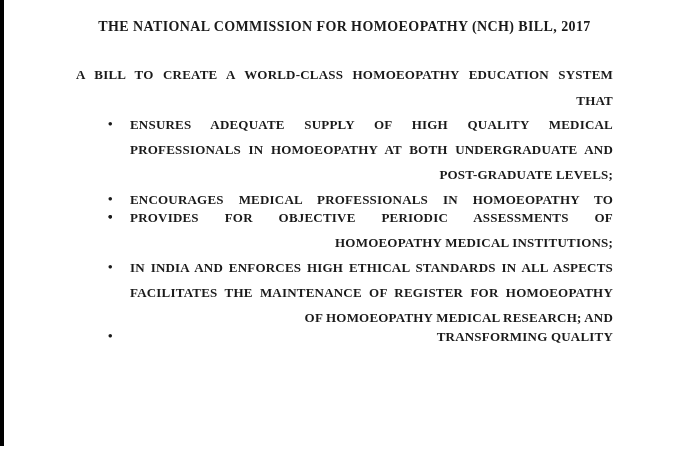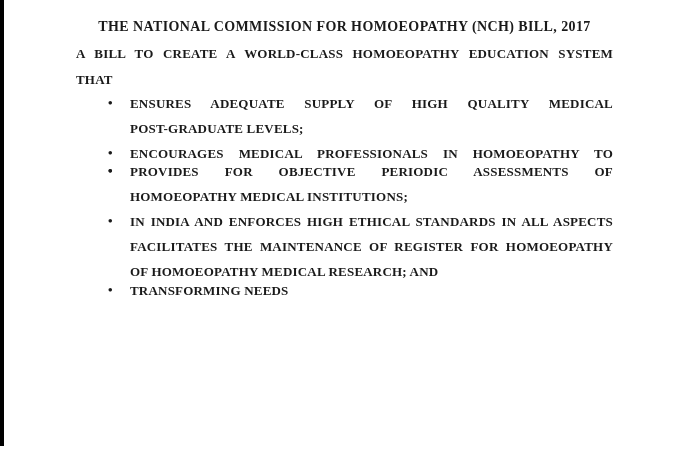--- a/index.html
+++ b/index.html
@@ -26,41 +26,41 @@
   }
   .title {
     margin: 0;
     font-size: 14px;
     line-height: 17px;
     text-align: center;
     letter-spacing: 0.4px;
     font-weight: 700;
   }
   .intro {
-    margin-top: 6px;
+    margin-top: 27px;
     font-size: 13px;
     line-height: 26px;
     letter-spacing: 0.2px;
   }
   .bullets {
     list-style: none;
     margin: -2px 0 0 0;
     padding: 0;
     font-size: 13px;
     line-height: 25px;
     letter-spacing: 0.2px;
   }
   .bullet-item { position: relative; padding-left: 54px; }
   .dot {
     position: absolute;
     left: 32px; top: -1px;
     font-size: 13px;
   }
   .jline { text-align: justify; text-align-last: justify; }
-  .leftline { text-align: left; }
+  .leftline { text-align: right; }
   .b3 { margin-top: -7px; }
   .b4 { margin-top: -2px; }
   .b6 { margin-top: -6px; }
 </style>
 </head>
 <body>
 
 <div class="page">
   <div class="edge-bar"></div>
   <div class="content">
@@ -70,20 +70,21 @@
     <div class="intro">
       <div class="jline">A BILL TO CREATE A WORLD-CLASS HOMOEOPATHY EDUCATION SYSTEM</div>
       <div class="leftline">THAT</div>
     </div>
 
     <ul class="bullets">
 
       <li class="bullet-item">
         <span class="dot">•</span>
         <div class="jline">ENSURES ADEQUATE SUPPLY OF HIGH QUALITY MEDICAL</div>
+        <div class="jline">PROFESSIONALS IN HOMOEOPATHY AT BOTH UNDERGRADUATE AND</div>
         <div class="leftline">POST-GRADUATE LEVELS;</div>
       </li>
 
       <li class="bullet-item">
         <span class="dot">•</span>
         <div class="jline">ENCOURAGES MEDICAL PROFESSIONALS IN HOMOEOPATHY TO</div>
       </li>
 
       <li class="bullet-item b3">
         <span class="dot">•</span>
@@ -97,18 +98,18 @@
 
       <li class="bullet-item">
         <span class="dot">•</span>
         <div class="jline">IN INDIA AND ENFORCES HIGH ETHICAL STANDARDS IN ALL ASPECTS</div>
         <div class="jline">FACILITATES THE MAINTENANCE OF REGISTER FOR HOMOEOPATHY</div>
         <div class="leftline">OF HOMOEOPATHY MEDICAL RESEARCH; AND</div>
       </li>
 
       <li class="bullet-item b6">
         <span class="dot">•</span>
-        <div class="leftline">TRANSFORMING NEEDS</div>
+        <div class="leftline">TRANSFORMING QUALITY</div>
       </li>
 
     </ul>
   </div>
 </div>
 
 </body></html>

